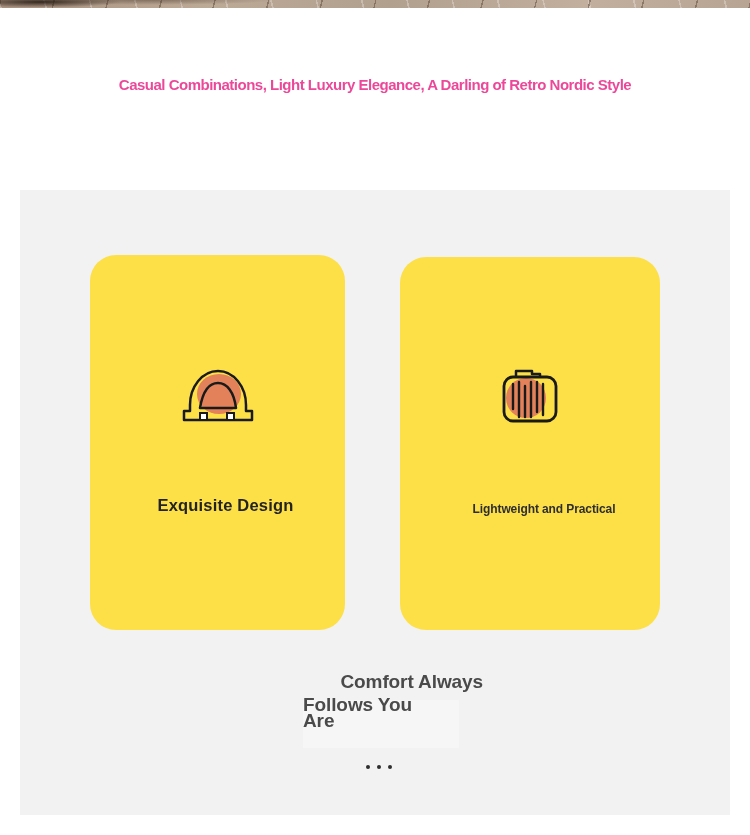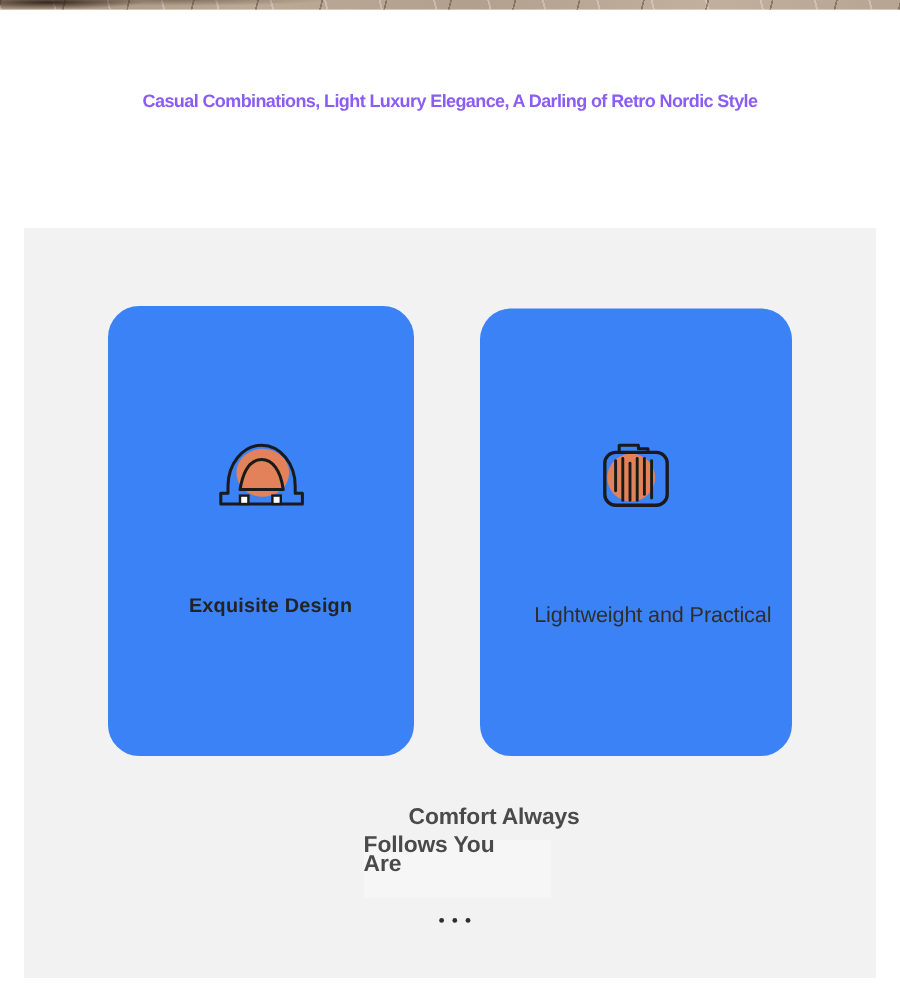--- a/index.html
+++ b/index.html
@@ -12,45 +12,45 @@
     position:absolute;left:0;top:0;width:750px;height:8px;
     background:
       radial-gradient(ellipse 130px 9px at 40px 2px, rgba(38,27,19,.9), rgba(38,27,19,0) 62%),
       radial-gradient(ellipse 180px 7px at 150px 0px, rgba(70,52,38,.45), rgba(70,52,38,0) 70%),
       repeating-linear-gradient(104deg, rgba(90,70,54,.5) 0 1.4px, rgba(90,70,54,0) 1.4px 52px),
       repeating-linear-gradient(76deg, rgba(255,255,255,.28) 0 1.6px, rgba(255,255,255,0) 1.6px 44px),
       linear-gradient(90deg,#a8917e,#bca996 28%,#b2a08f 52%,#c2af9e 78%,#b7a493);
   }
   .headings{position:absolute;left:0;top:76px;width:750px;text-align:center;}
   .heading-line{
-    font-size:15px;font-weight:700;color:#8b5cf6;letter-spacing:-0.5px;line-height:18px;
+    font-size:15px;font-weight:700;color:#ec4899;letter-spacing:-0.5px;line-height:18px;
   }
   .heading-line.second{margin-top:22px;}
 
   .feature-section{
     position:absolute;left:20px;top:190px;width:710px;height:625px;
     background:#f2f2f3;
   }
   .card{
-    position:absolute;background:#3b82f6;border-radius:26px;
+    position:absolute;background:#fde047;border-radius:26px;
   }
   .card.left{left:70px;top:65px;width:255px;height:375px;}
   .card.right{left:380px;top:67px;width:260px;height:373px;}
   .card-icon{
     position:absolute;left:50%;transform:translateX(-50%);
   }
   .card.left .card-icon{top:110px;}
   .card.right .card-icon{top:108px;}
   .card-label{position:absolute;left:0;width:100%;text-align:center;}
   .card.left .card-label{
     top:241px;font-size:16.5px;font-weight:700;color:#232323;letter-spacing:0.2px;
     transform:translateX(8px);
   }
   .card.right .card-label{
-    top:245px;font-size:18px;font-weight:400;color:#2e2e2e;letter-spacing:-0.1px;
+    top:245px;font-size:12px;font-weight:700;color:#2e2e2e;letter-spacing:-0.1px;
     transform:translateX(14px);
   }
 
   .comfort-bg{
     position:absolute;left:283px;top:510px;width:156px;height:48px;
     background:rgba(255,255,255,0.35);
   }
   .comfort-block{
     position:absolute;left:283px;top:483px;width:180px;
     font-size:19px;font-weight:700;color:#4a4a4a;letter-spacing:-0.1px;

